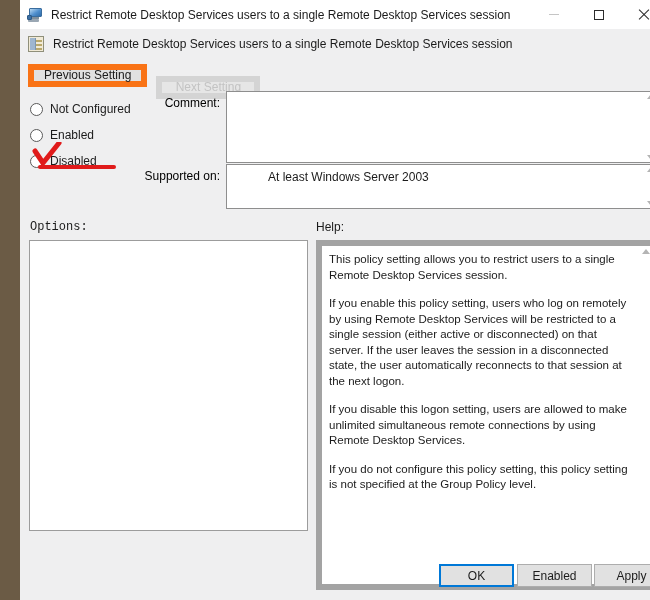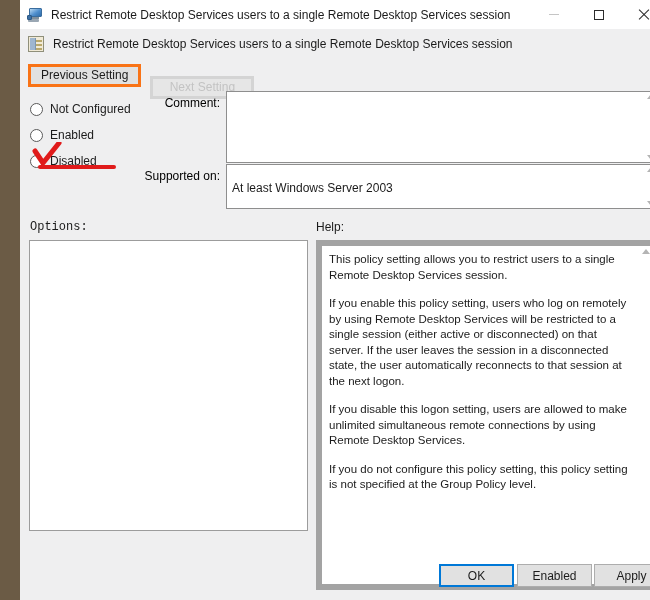--- a/index.html
+++ b/index.html
@@ -132,21 +132,21 @@
     gap: 9px;
     flex: 0 0 auto;
   }
   .navbtn {
     height: 23px;
     min-width: 104px;
     padding: 0 10px;
     font-size: 12px;
     font-family: "Liberation Sans", sans-serif;
     background: #e1e1e1;
-    border: 3px solid #f97316;
+    border: 6px solid #f97316;
     color: #1b1b1b;
     display: flex; align-items: center; justify-content: center;
     white-space: nowrap;
   }
   .navbtn.disabled { color: #c3c3c3; border-color: #d4d4d4; background: #e6e6e6; margin-top: 24px; }
 
   
   #topform {
     position: relative;
     flex: 0 0 auto;
@@ -202,24 +202,25 @@
     position: absolute;
     background: #ffffff;
     border: 1px solid #8e8e8e;
     display: flex;
   }
   #comment-box   { left: 206px; top: 102px - 102px; }
   #comment-box   { left: 206px; top: 0px; width: 434px; height: 72px; }
   #supported-box { left: 206px; top: 73px; width: 434px; height: 45px; }
   .tb-content {
     flex: 1 1 auto;
-    padding: 16px 5px;
+    padding: 5px 5px;
     font-size: 12px;
     color: #1b1b1b;
     overflow: hidden;
+    margin-left: 36px;
   }
   .tb-scroll {
     width: 16px;
     flex: 0 0 auto;
     background: #ffffff;
     display: flex;
     flex-direction: column;
     justify-content: space-between;
     align-items: center;
     padding: 2px 0;

